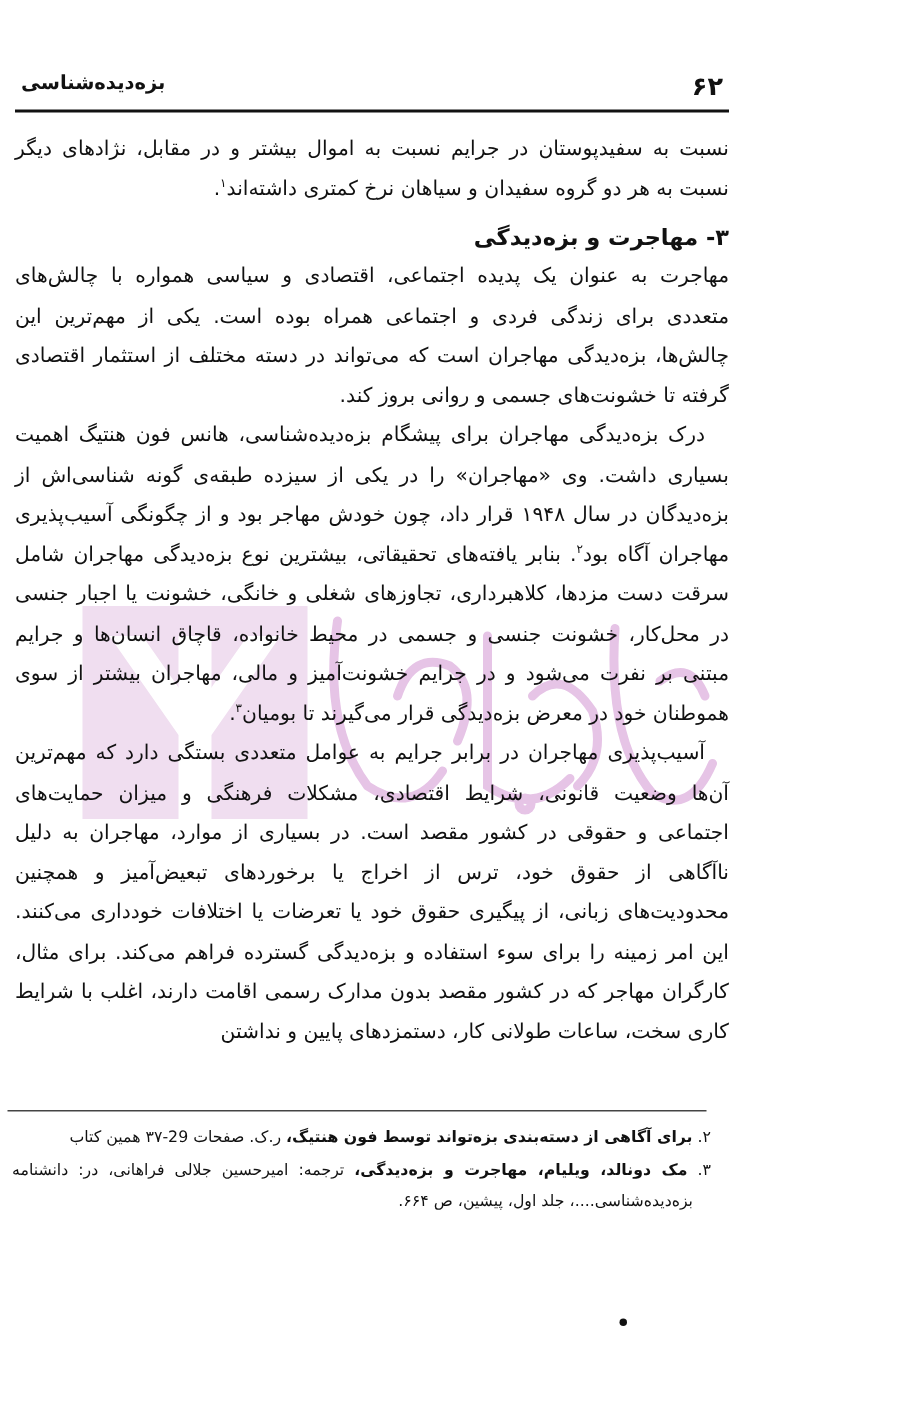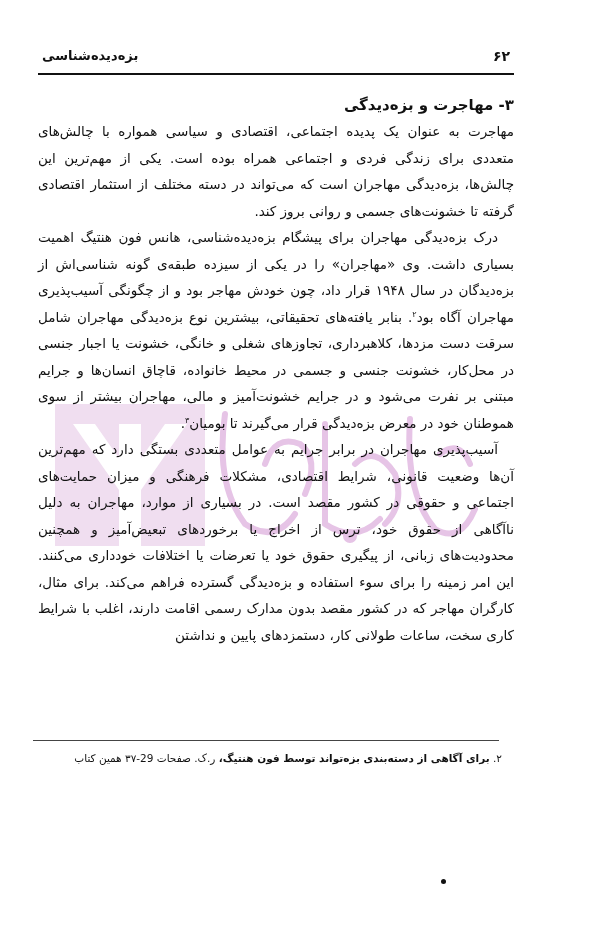--- a/index.html
+++ b/index.html
@@ -14,21 +14,20 @@
       overflow: hidden;
       font-family: "DejaVu Sans", "Liberation Sans", sans-serif;
       color: #111111;
     }
     .page {
       position: absolute;
       left: 10px;
       top: 0;
       width: 476px;
       height: 950px;
-      margin-left: 28px;
     }
     
     .watermark {
       position: absolute;
       left: 55px;
       top: 404px;
       width: 430px;
       height: 142px;
       z-index: 0;
       pointer-events: none;
@@ -67,21 +66,21 @@
       left: 4px;
       top: 0;
       font-weight: bold;
       font-size: 13px;
     }
     .header .page-number {
       position: absolute;
       right: 4px;
       top: 0;
       font-weight: bold;
-      font-size: 14px;
+      font-size: 17px;
     }
     .header-rule {
       position: absolute;
       top: 73px;
       left: 0;
       width: 476px;
       height: 0;
       border-top: 2px solid #111;
       z-index: 1;
     }
@@ -177,30 +176,32 @@
 </div>
 
 <div class="page">
   <div class="header">
     <span class="running-title">بزه‌دیده‌شناسی</span>
     <span class="page-number">۶۲</span>
   </div>
   <div class="header-rule"></div>
 
   <div class="body-text">
+    <p><span>نسبت به سفیدپوستان در جرایم نسبت به اموال بیشتر و در مقابل، نژادهای دیگر نسبت به هر دو گروه سفیدان و سیاهان نرخ کمتری داشته‌اند</span><sup>۱</sup><span>.</span></p>
 
     <h3 class="section-heading">۳- مهاجرت و بزه‌دیدگی</h3>
 
     <p>مهاجرت به عنوان یک پدیده اجتماعی، اقتصادی و سیاسی همواره با چالش‌های متعددی برای زندگی فردی و اجتماعی همراه بوده است. یکی از مهم‌ترین این چالش‌ها، بزه‌دیدگی مهاجران است که می‌تواند در دسته مختلف از استثمار اقتصادی گرفته تا خشونت‌های جسمی و روانی بروز کند.</p>
 
     <p class="indent"><span>درک بزه‌دیدگی مهاجران برای پیشگام بزه‌دیده‌شناسی، هانس فون هنتیگ اهمیت بسیاری داشت. وی «مهاجران» را در یکی از سیزده طبقه‌ی گونه شناسی‌اش از بزه‌دیدگان در سال ۱۹۴۸ قرار داد، چون خودش مهاجر بود و از چگونگی آسیب‌پذیری مهاجران آگاه بود</span><sup>۲</sup><span>. بنابر یافته‌های تحقیقاتی، بیشترین نوع بزه‌دیدگی مهاجران شامل سرقت دست مزدها، کلاهبرداری، تجاوزهای شغلی و خانگی، خشونت یا اجبار جنسی در محل‌کار، خشونت جنسی و جسمی در محیط خانواده، قاچاق انسان‌ها و جرایم مبتنی بر نفرت می‌شود و در جرایم خشونت‌آمیز و مالی، مهاجران بیشتر از سوی هموطنان خود در معرض بزه‌دیدگی قرار می‌گیرند تا بومیان</span><sup>۳</sup><span>.</span></p>
 
     <p class="indent">آسیب‌پذیری مهاجران در برابر جرایم به عوامل متعددی بستگی دارد که مهم‌ترین آن‌ها وضعیت قانونی، شرایط اقتصادی، مشکلات فرهنگی و میزان حمایت‌های اجتماعی و حقوقی در کشور مقصد است. در بسیاری از موارد، مهاجران به دلیل ناآگاهی از حقوق خود، ترس از اخراج یا برخوردهای تبعیض‌آمیز و همچنین محدودیت‌های زبانی، از پیگیری حقوق خود یا تعرضات یا اختلافات خودداری می‌کنند. این امر زمینه را برای سوء استفاده و بزه‌دیدگی گسترده فراهم می‌کند. برای مثال، کارگران مهاجر که در کشور مقصد بدون مدارک رسمی اقامت دارند، اغلب با شرایط کاری سخت، ساعات طولانی کار، دستمزدهای پایین و نداشتن</p>
   </div>
 
   <div class="footnote-rule"></div>
 
   <div class="footnotes">
     <p class="footnote"><span>۲.</span> <span class="fn-bold">برای آگاهی از دسته‌بندی بزه‌تواند توسط فون هنتیگ،</span><span> ر.ک. صفحات 29-۳۷ همین کتاب</span></p>
+    <p class="footnote"><span>۳.</span> <span class="fn-bold">مک دونالد، ویلیام، مهاجرت و بزه‌دیدگی،</span><span> ترجمه: امیرحسین جلالی فراهانی، در: دانشنامه بزه‌دیده‌شناسی....، جلد اول، پیشین، ص ۶۶۴.</span></p>
   </div>
 
   <div class="end-dot"></div>
 </div>
 
 </body></html>

